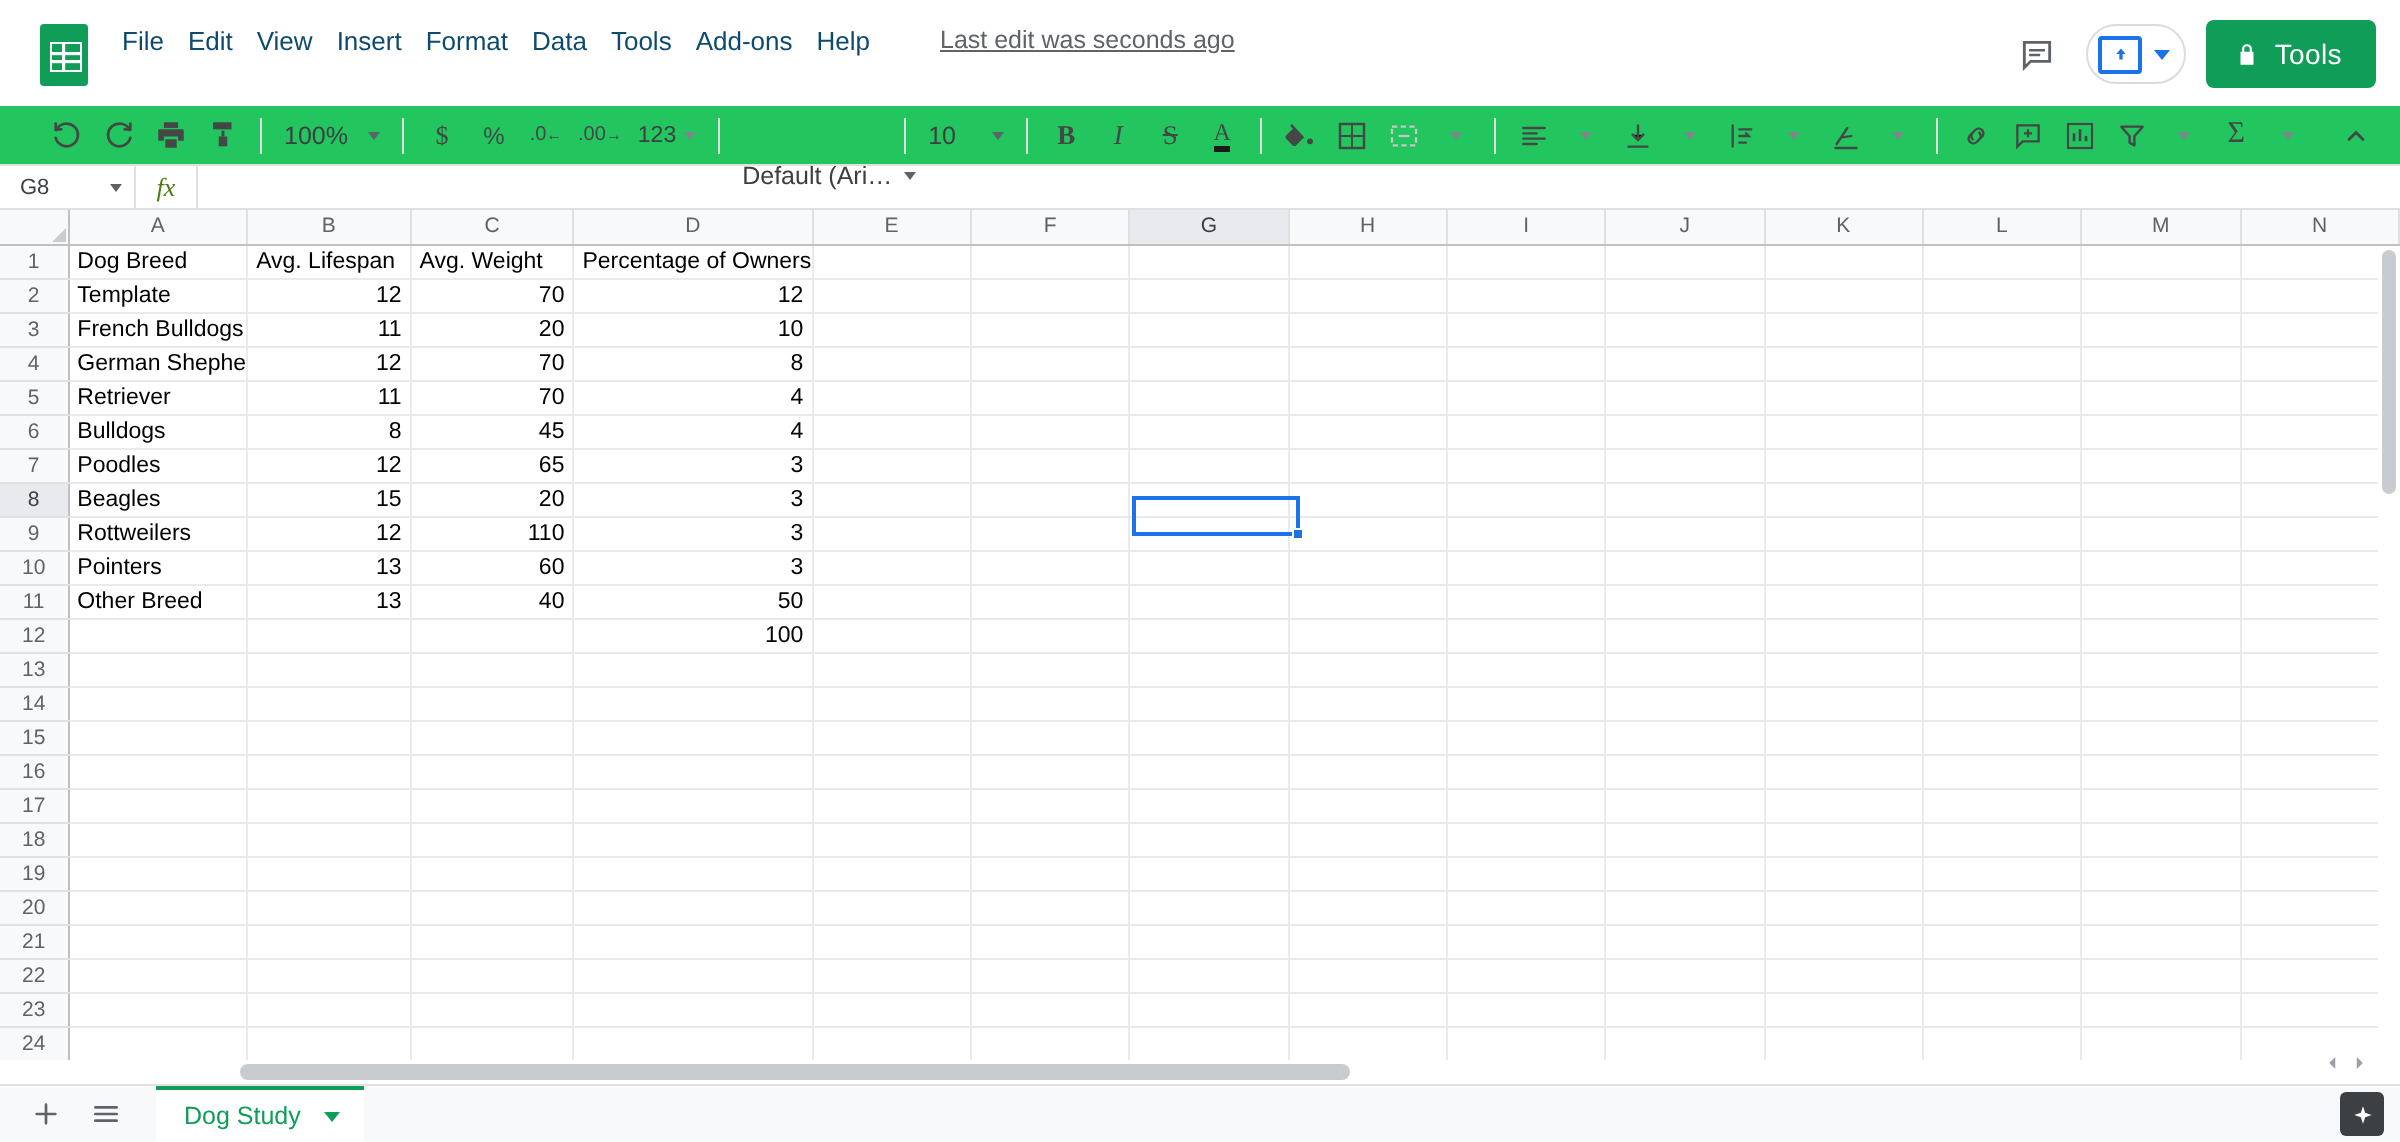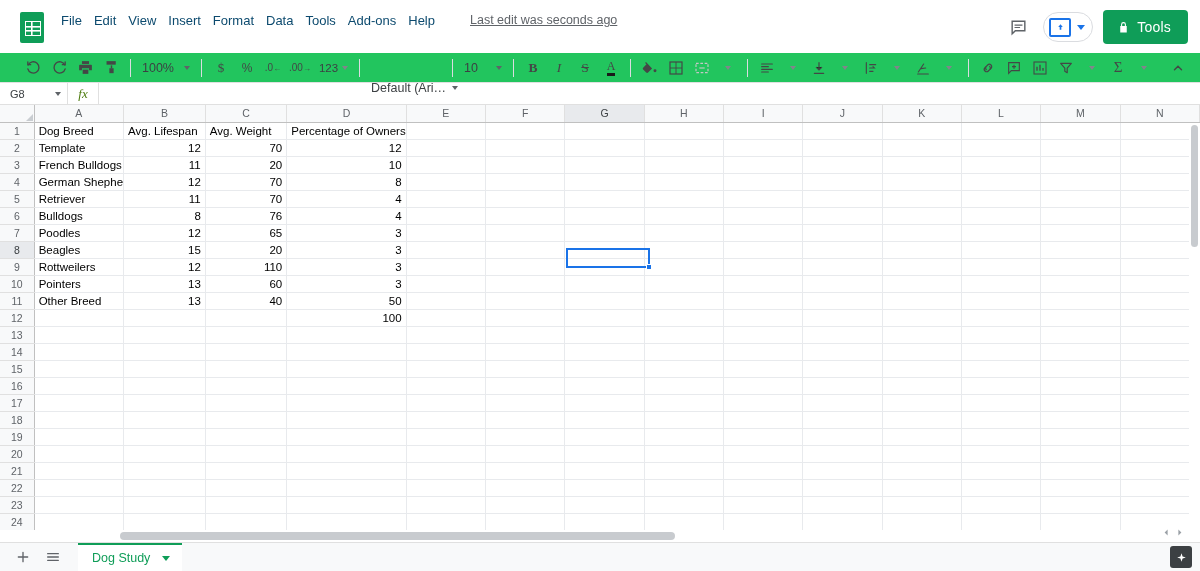--- a/index.html
+++ b/index.html
@@ -628,21 +628,21 @@
           <td class="cell num"></td>
           <td class="cell num"></td>
           <td class="cell num"></td>
           <td class="cell num"></td>
           <td class="cell num"></td>
         </tr>
         <tr>
           <td class="row-head">6</td>
           <td class="cell txt">Bulldogs</td>
           <td class="cell num">8</td>
-          <td class="cell num">76</td>
+          <td class="cell num">45</td>
           <td class="cell num">4</td>
           <td class="cell num"></td>
           <td class="cell num"></td>
           <td class="cell num"></td>
           <td class="cell num"></td>
           <td class="cell num"></td>
           <td class="cell num"></td>
           <td class="cell num"></td>
           <td class="cell num"></td>
           <td class="cell num"></td>

